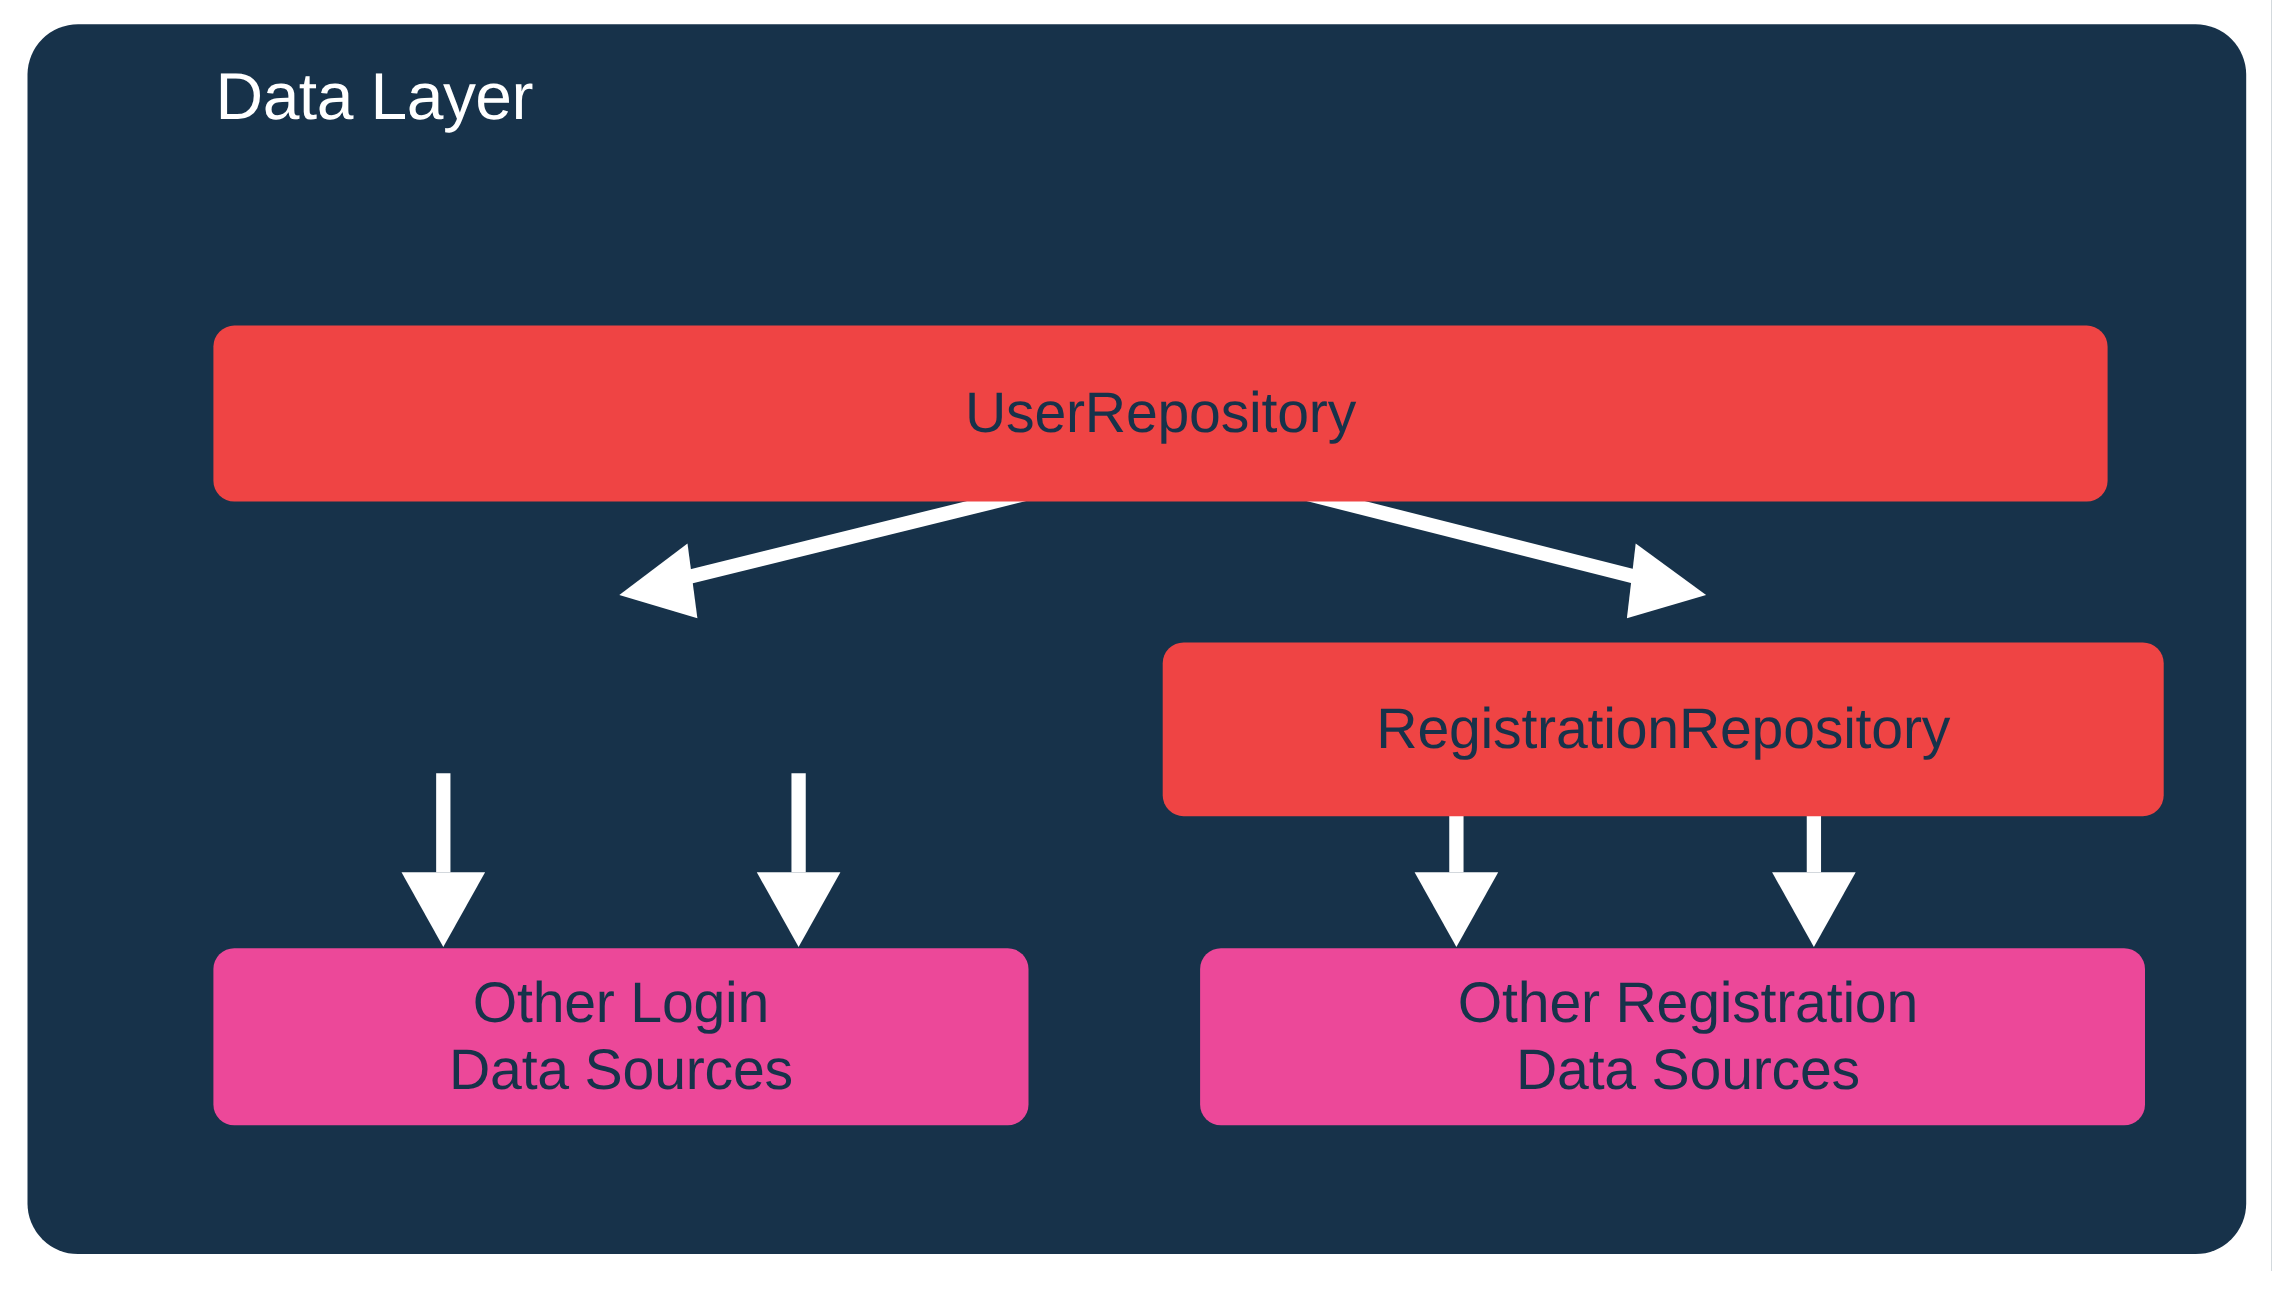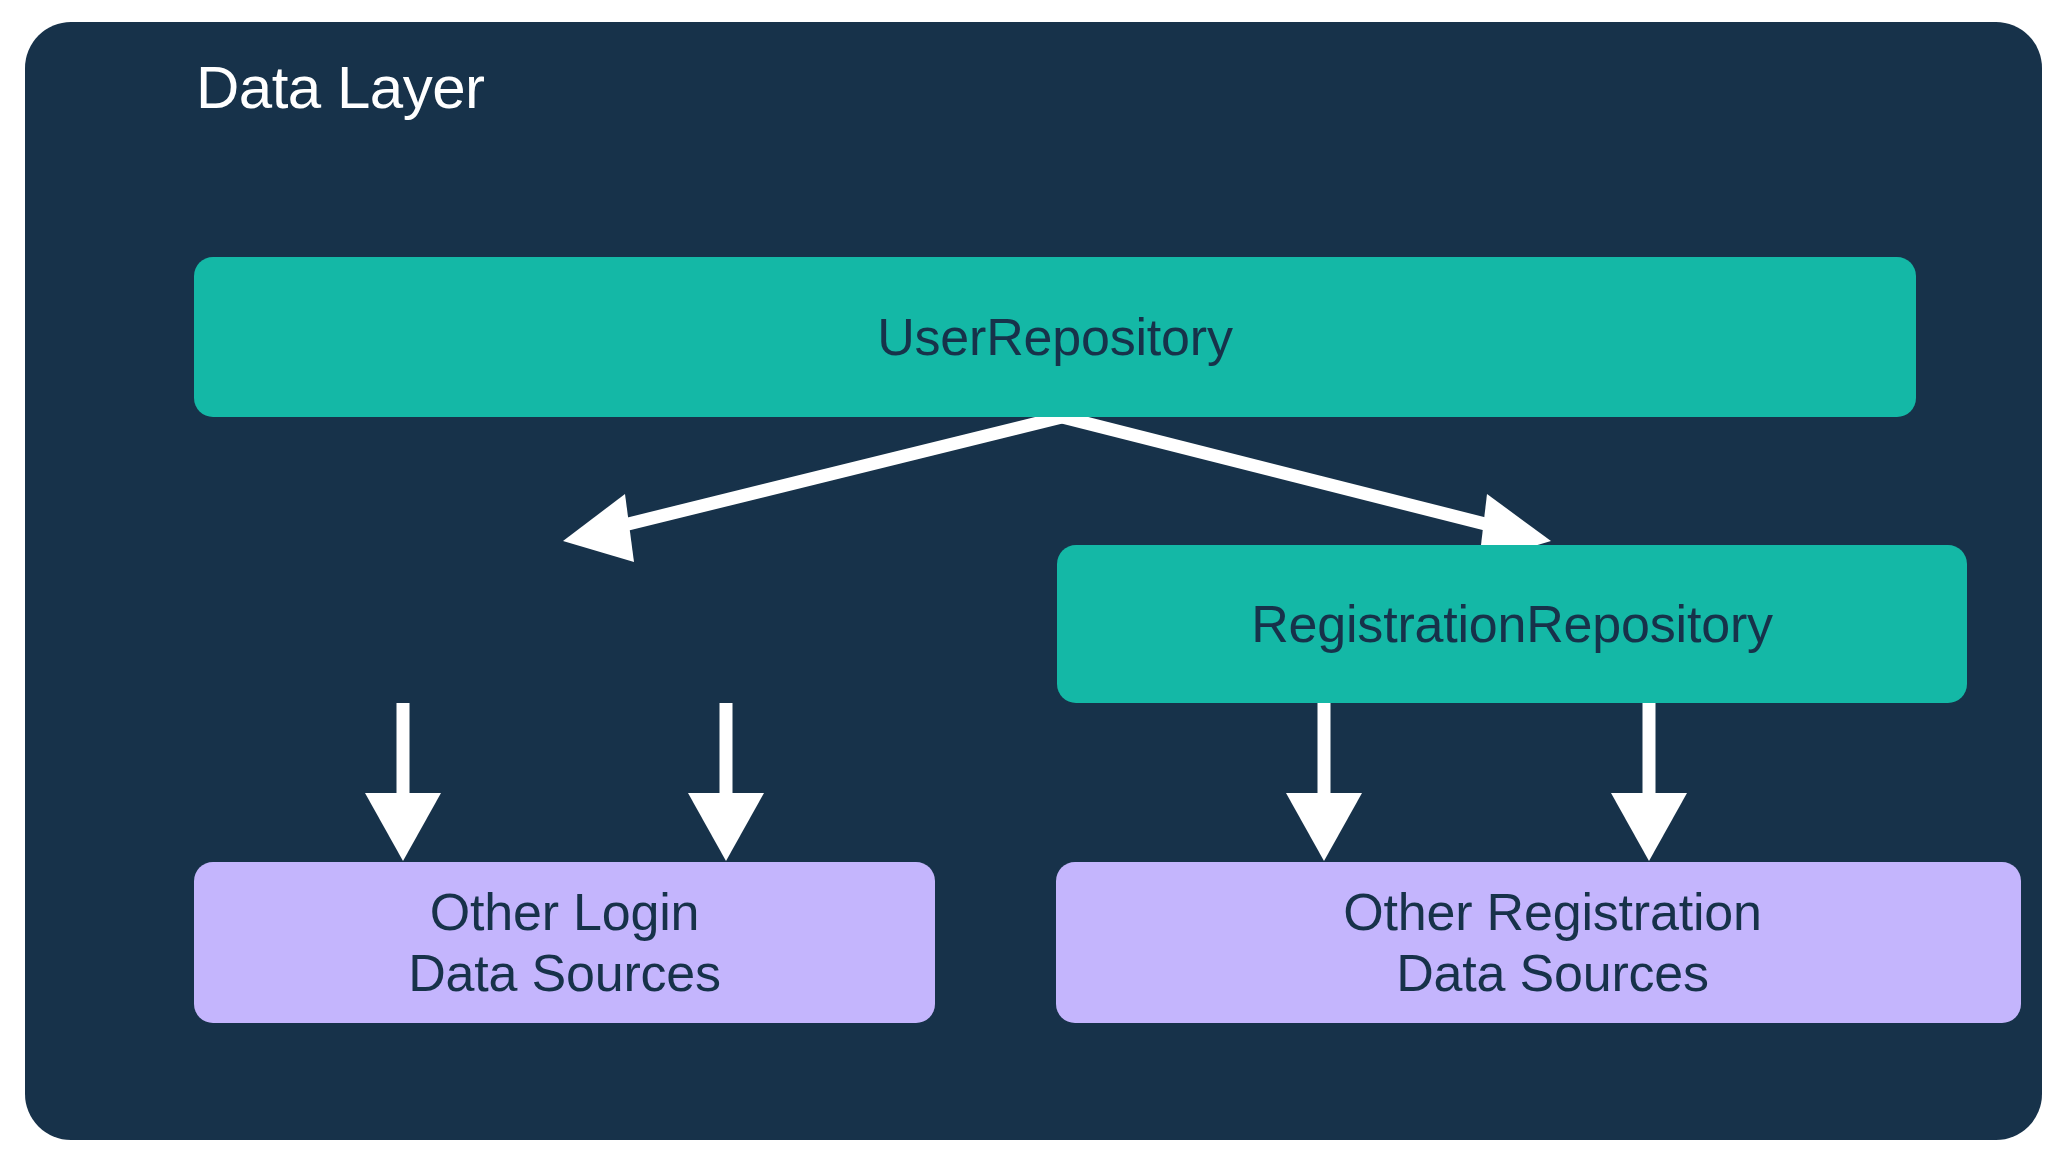--- a/index.html
+++ b/index.html
@@ -50,43 +50,43 @@
     border-radius: 19px;
     box-sizing: border-box;
     color: #17324A;
     font-size: 52px;
     font-weight: 400;
     line-height: 1.17;
     letter-spacing: -0.2px;
     font-family: "Liberation Sans", sans-serif;
     padding: 0 16px;
   }
-  .node-repo { background: #14b8a6; }
-  .node-source { background: #c4b5fd; }
+  .node-repo { background: #ef4444; margin-top: 39px; }
+  .node-source { background: #ec4899; }
 
   
   #node-user-repository {
     left: 194px; top: 257px;
     width: 1722px; height: 160px;
   }
   #node-login-repository {
     left: 194px; top: 545px;
     width: 741px; height: 158px;
   }
   #node-registration-repository {
     left: 1057px; top: 545px;
     width: 910px; height: 158px;
   }
   #node-other-login-sources {
     left: 194px; top: 862px;
     width: 741px; height: 161px;
   }
   #node-other-registration-sources {
-    left: 1056px; top: 862px;
-    width: 965px; height: 161px; padding-left: 44px;
+    left: 1091px; top: 862px;
+    width: 859px; height: 161px; padding-left: 44px;
   }
   .node .node-line { display: block; }
 
   #edges {
     position: absolute;
     left: 0; top: 0;
     width: 2065px;
     height: 1175px;
     pointer-events: none;
   }

